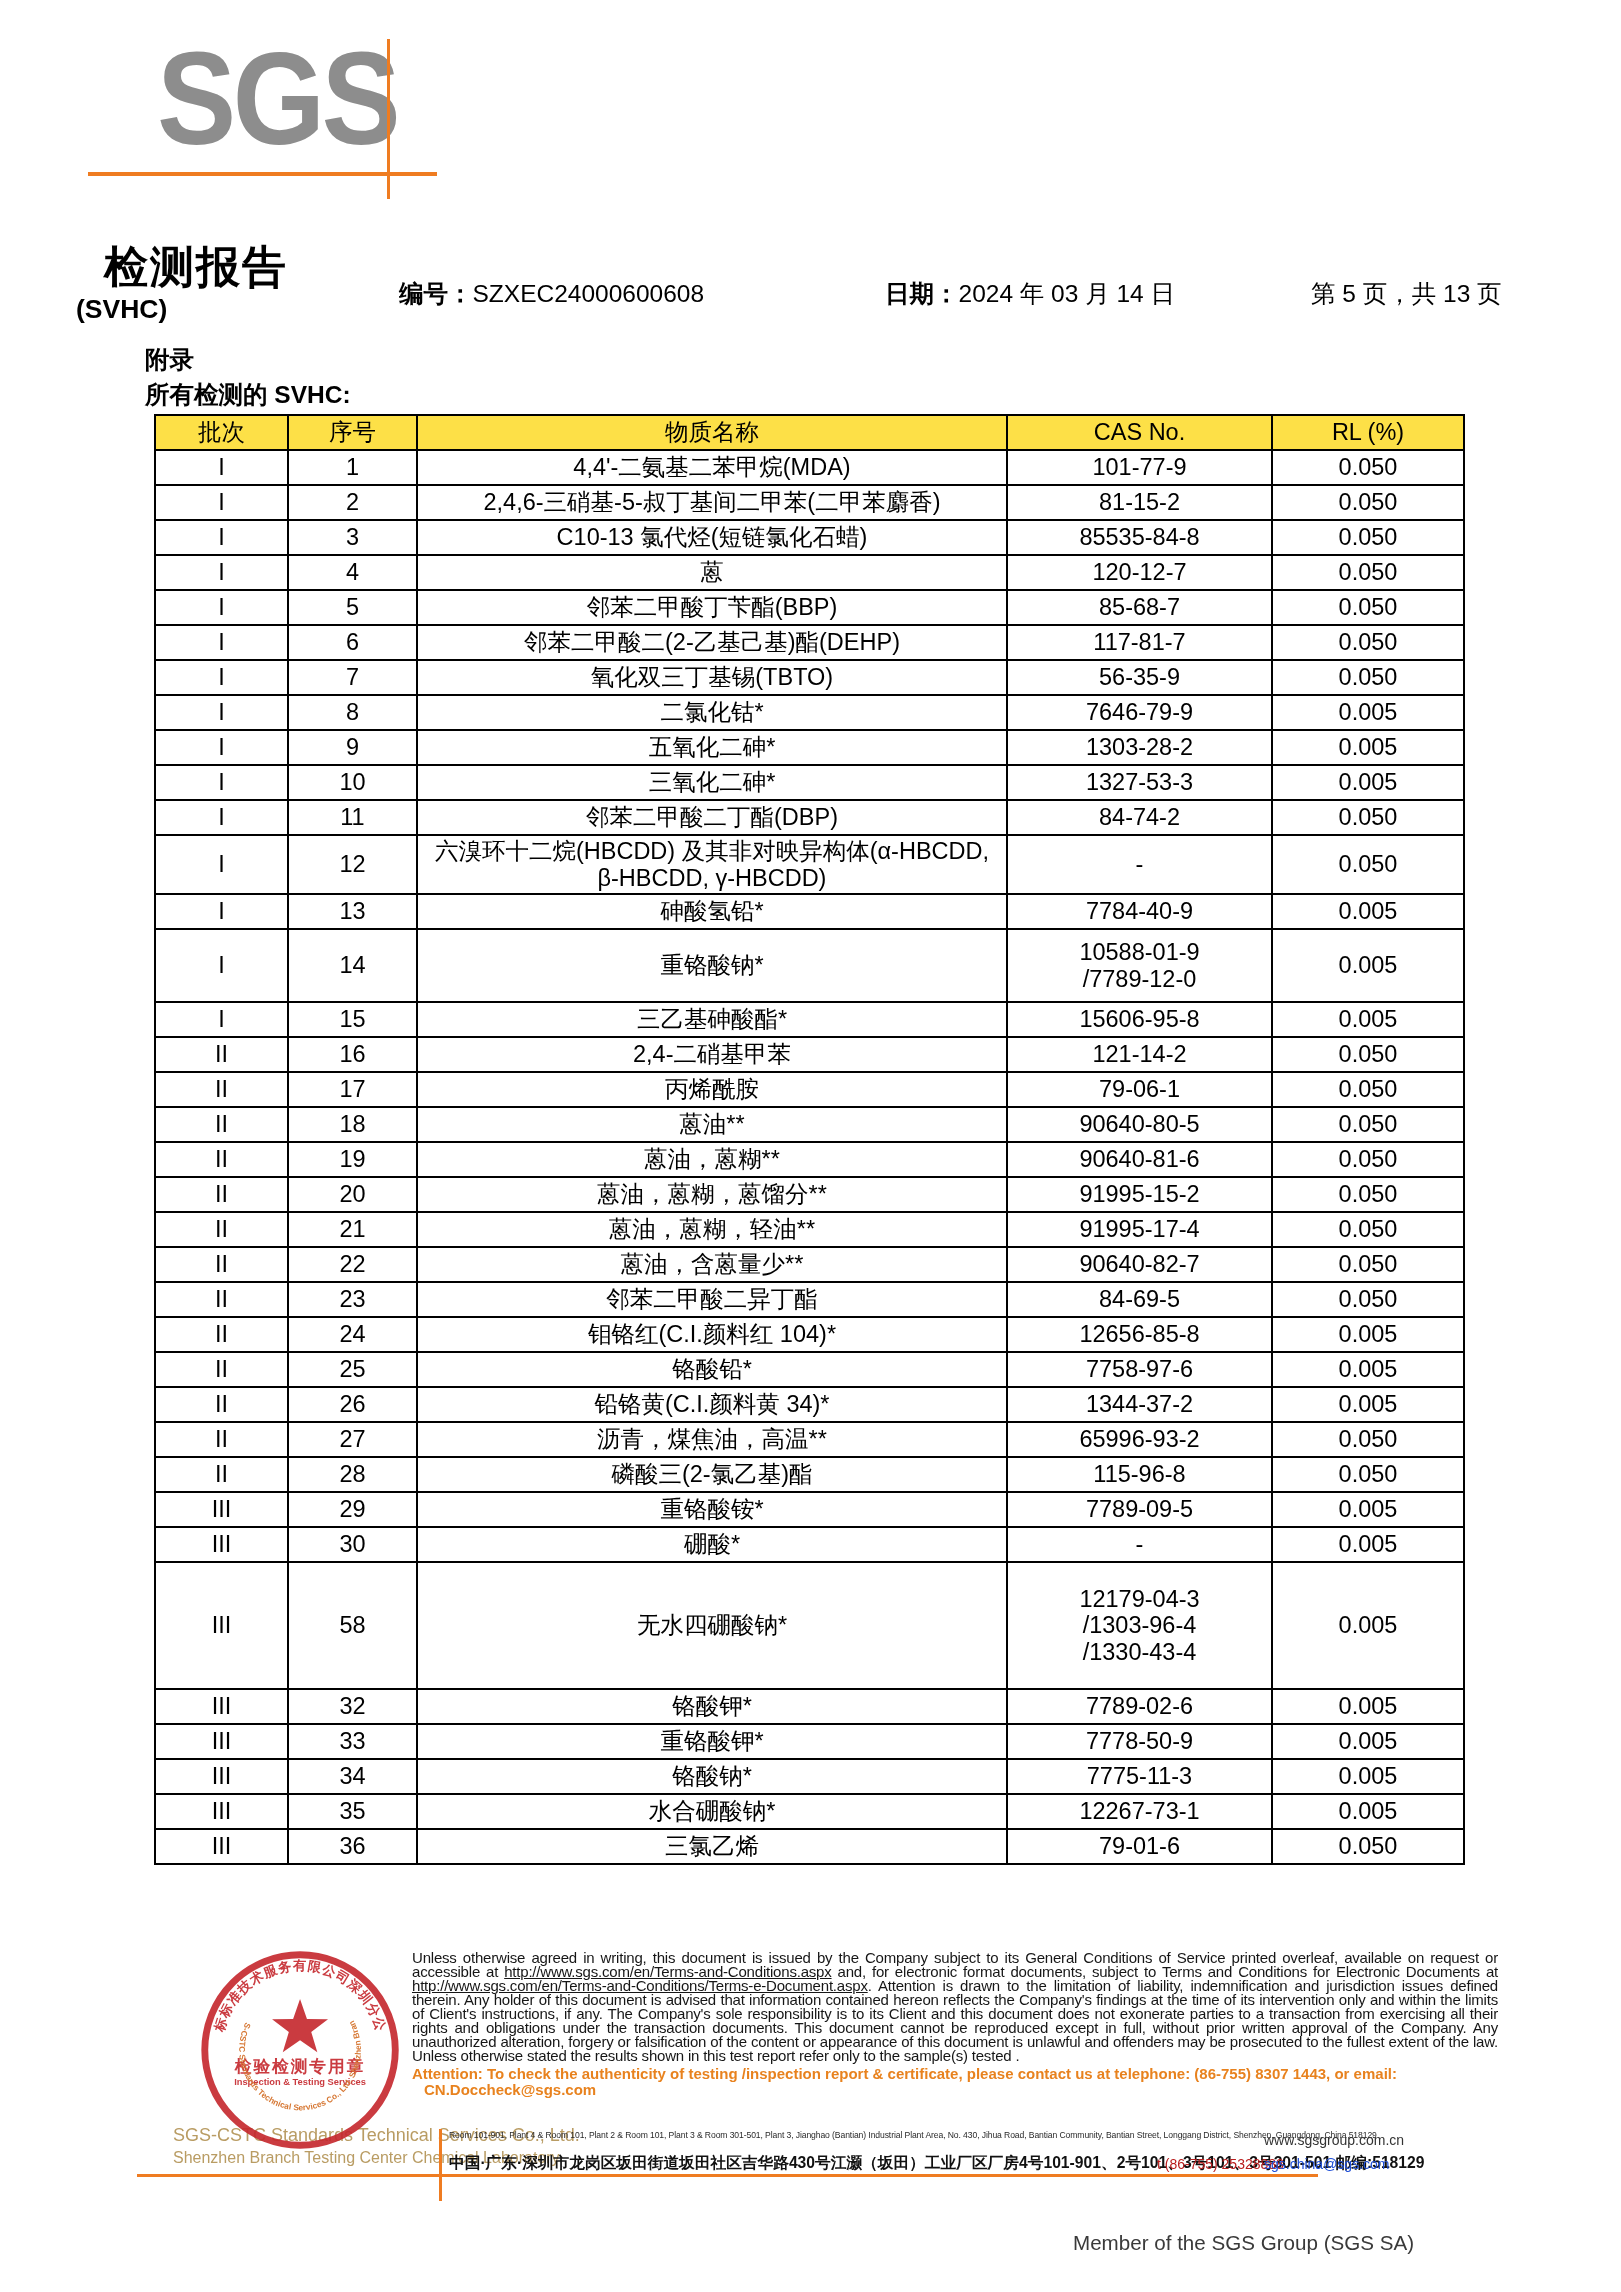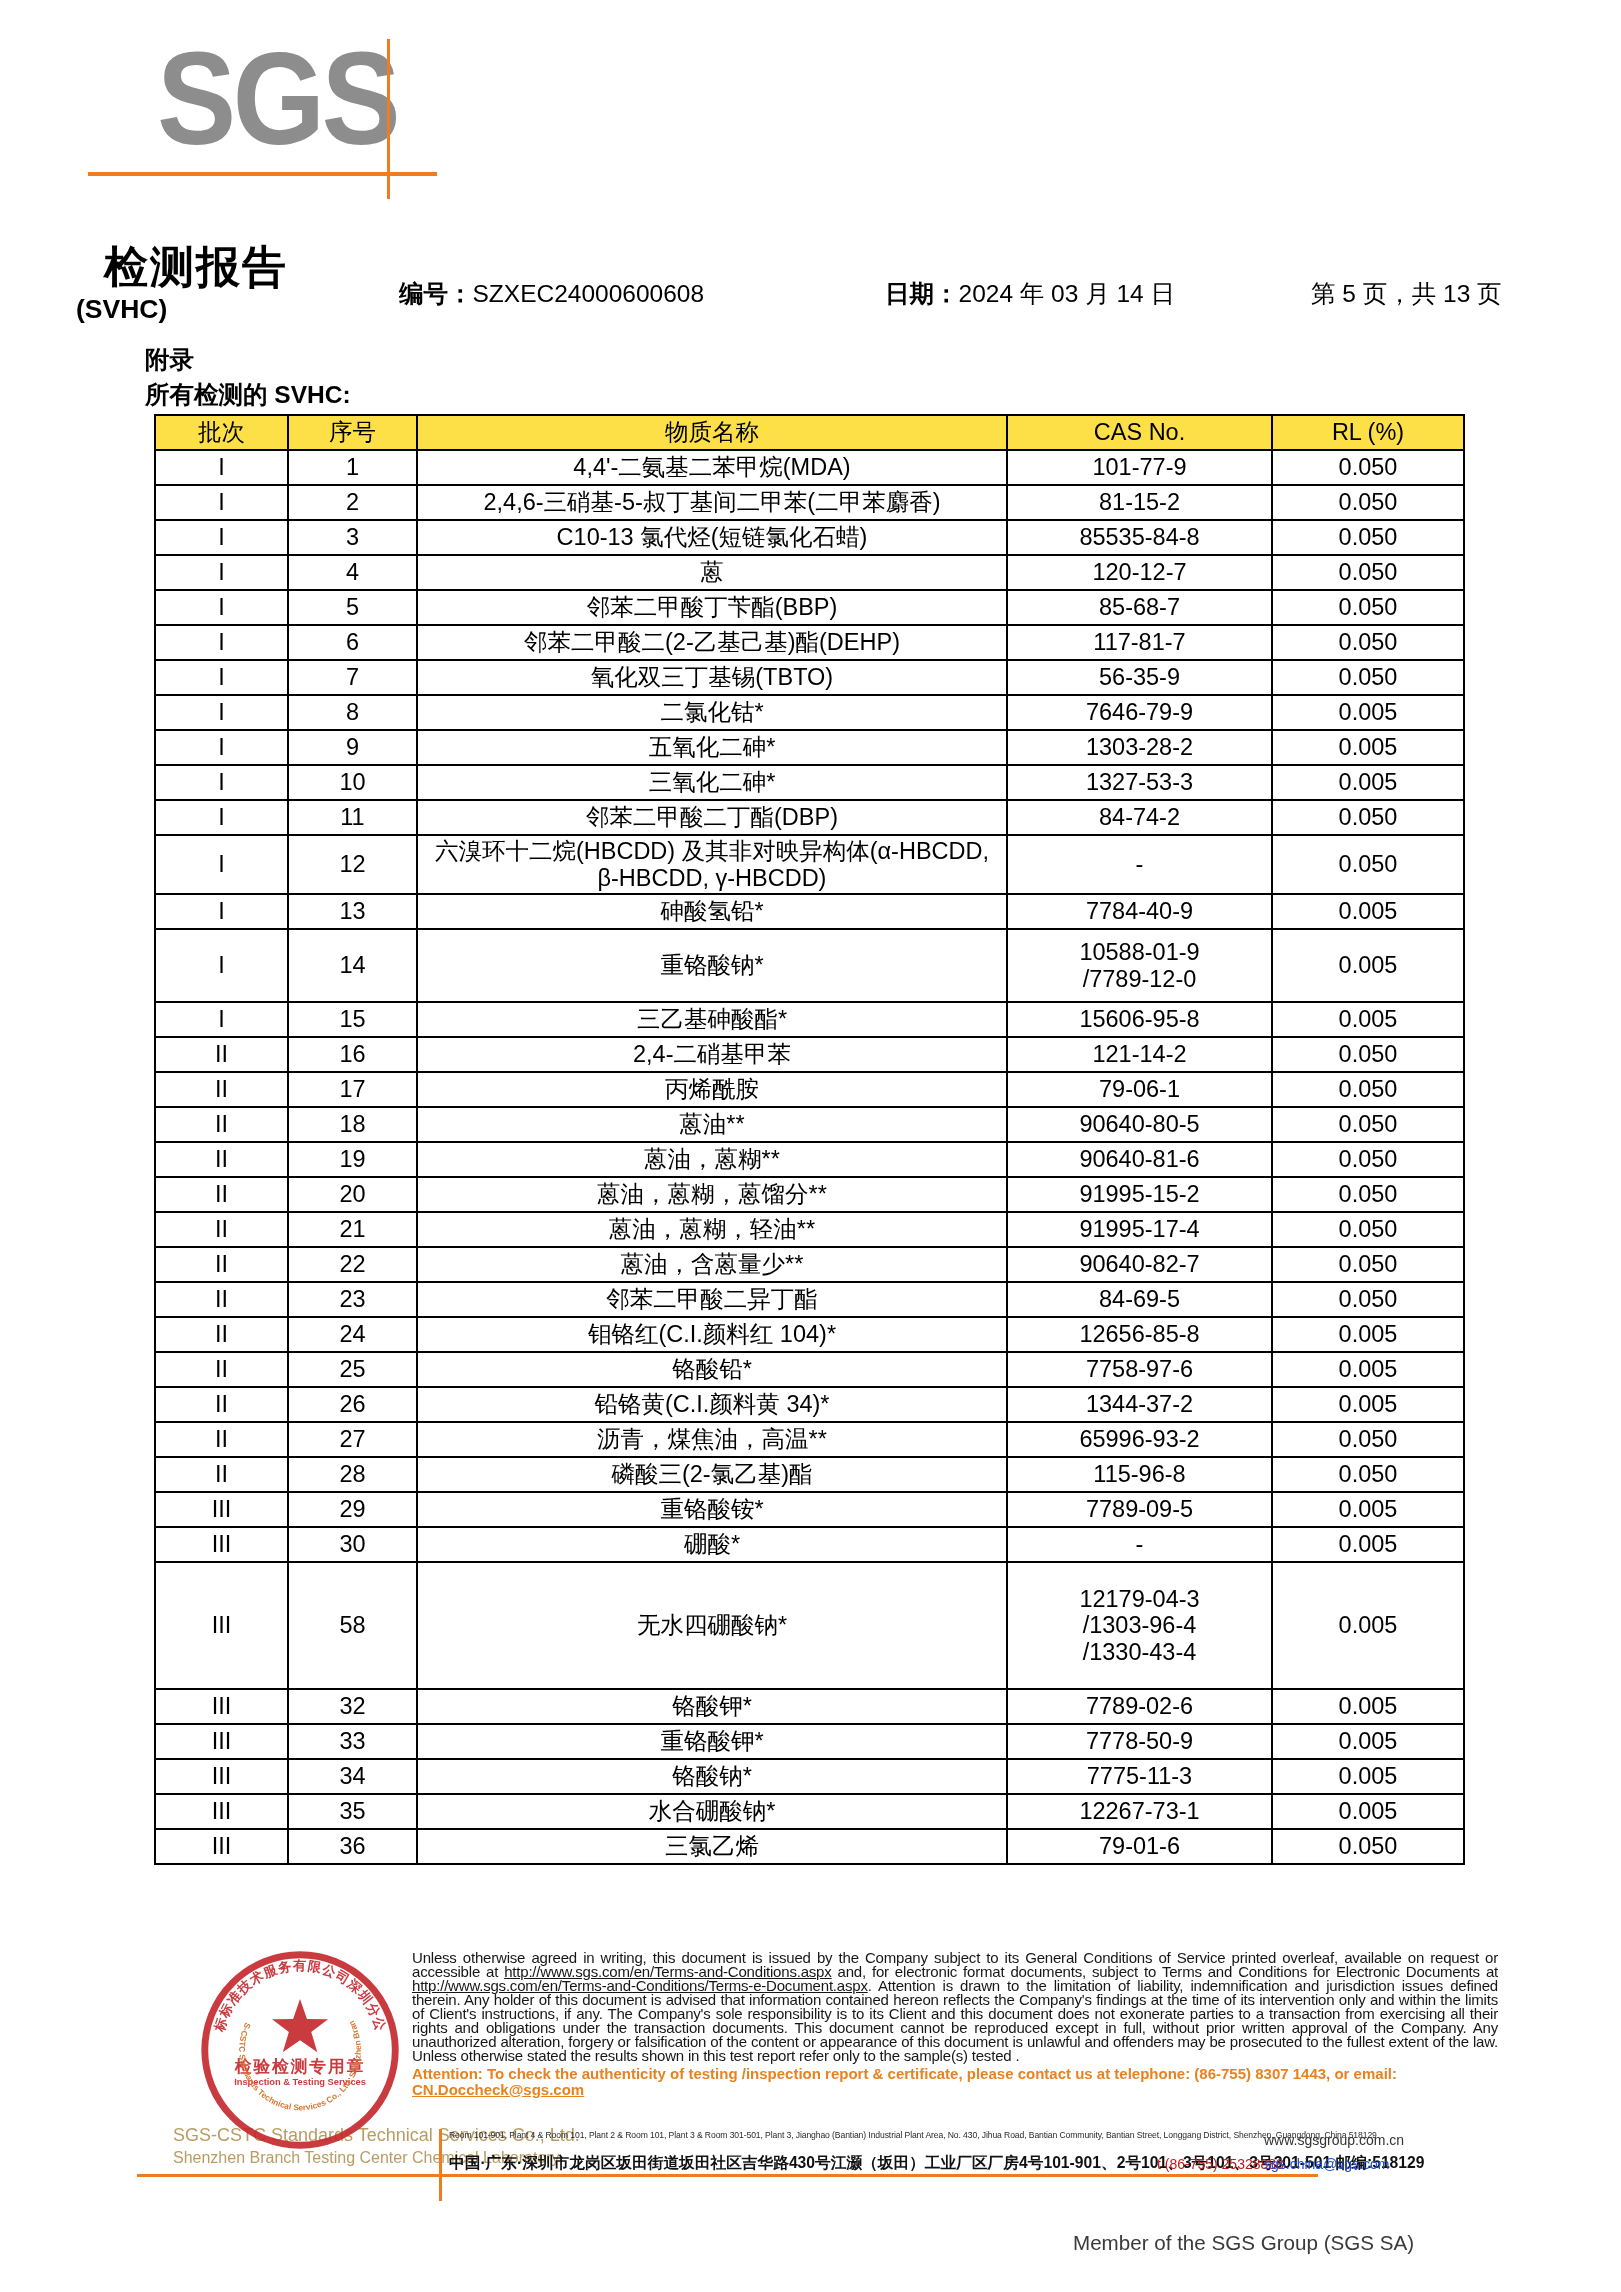--- a/index.html
+++ b/index.html
@@ -38,21 +38,21 @@
   tbody tr:nth-child(12){height:59px;}
   tbody tr:nth-child(14){height:73px;}
   tbody tr:nth-child(31){height:127px;}
   td.cas{white-space:pre-line;}
   
   .disclaimer-block{left:412px;top:1951px;width:1086px;}
   .disclaimer{font-size:15px;line-height:14px;letter-spacing:-0.2px;
               text-align:justify;color:#161616;}
   .disclaimer .u{text-decoration:underline;}
   .attention{margin-top:2.9px;font-size:15px;line-height:15.7px;font-weight:bold;color:#e8821e;}
-  .attention .u{text-decoration:underline;}
+  .attention .u{margin-left:12px;}
   .company-gold{color:#b99c63;white-space:nowrap;}
   .company-line1{left:173px;top:2125px;font-size:18px;}
   .company-line2{left:173px;top:2149px;font-size:16px;}
   .addr-vline{left:439px;top:2129px;width:2.9px;height:72px;background:#ef7c21;}
   .addr-en{left:449px;top:2131px;width:637px;font-size:8.6px;line-height:1.1;
            color:#2a2a2a;white-space:nowrap;letter-spacing:-0.1px;}
   .addr-cn{left:449px;top:2153px;font-size:15.7px;font-weight:bold;color:#111;white-space:nowrap;}
   .footer-tel{left:1157px;top:2156px;font-size:14px;color:#b91c1c;white-space:nowrap;}
   .footer-web{left:1264px;top:2132px;font-size:14px;color:#333;white-space:nowrap;}
   .footer-mail{left:1264px;top:2156px;font-size:14px;color:#1d4ed8;white-space:nowrap;}

